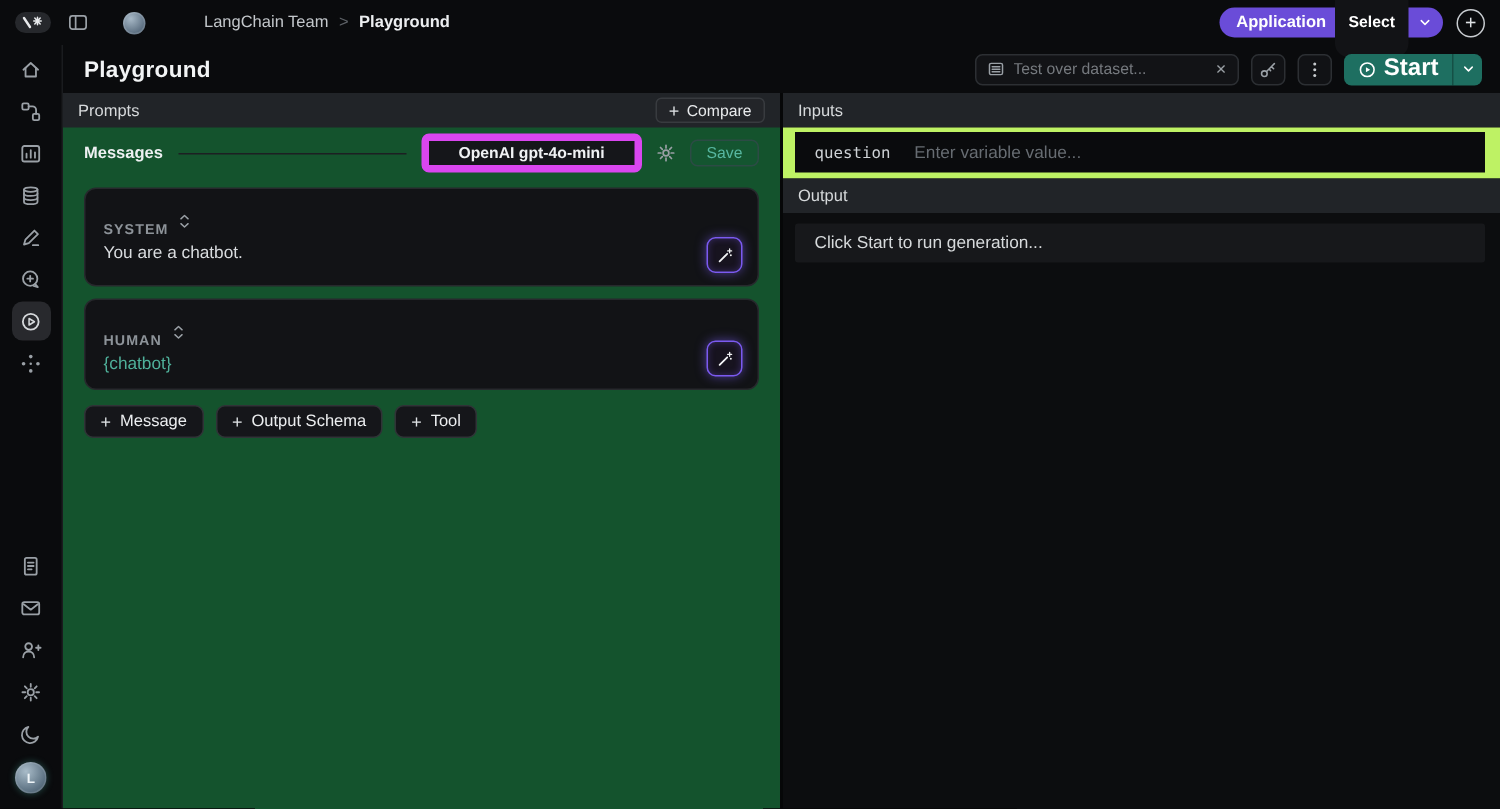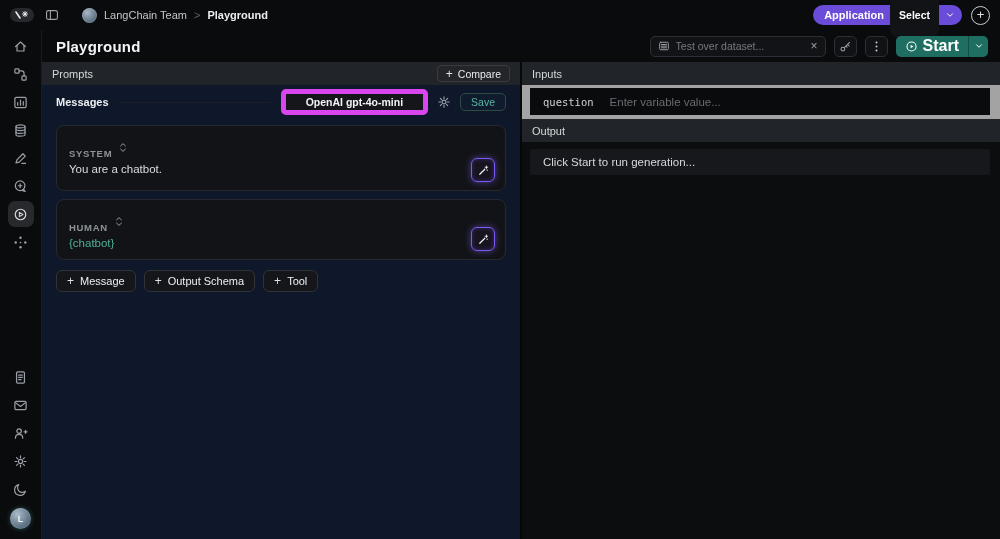--- a/index.html
+++ b/index.html
@@ -16,21 +16,21 @@
 
   
   .topbar { height:30px; display:flex; align-items:center; padding:0 10px; gap:9px; }
   .logo-pill { width:24px; height:14px; background:#26282c; border-radius:7px;
                display:flex; align-items:center; justify-content:center; }
   .icon-btn { width:18px; height:18px; display:flex; align-items:center; justify-content:center; }
   .breadcrumb { display:flex; align-items:center; gap:7px; margin-left:12px; font-size:11px; }
   .avatar-sm { width:15px; height:15px; border-radius:50%;
                background:radial-gradient(circle at 35% 30%, #a7b8c6, #5b6e80 70%, #41525f);
                box-shadow:inset 0 0 0 1px rgba(255,255,255,.15); }
-  .crumb-team { color:#c3c7cb; }
+  .crumb-team { color:#c3c7cb;margin-left:32px; }
   .crumb-sep { color:#5d6166; font-size:11px; }
   .crumb-current { color:#eceef0; font-weight:600; }
   .topbar-right { margin-left:auto; display:flex; align-items:center; gap:9px; }
   .app-pill { height:20px; background:#6a4cd8; border-radius:10px; display:flex; align-items:center;
               gap:6px; padding:0 7px 0 11px; font-size:11px; font-weight:600; color:#fff; }
   .select-pill { background:#121316; border-radius:9px; padding:17px 9px; font-size:10.5px; font-weight:600; }
   .circle-plus { width:19px; height:19px; border:1.4px solid #c9cdd1; border-radius:50%;
                  display:flex; align-items:center; justify-content:center;
                  font-size:13px; line-height:1; color:#dfe2e5; padding-bottom:1px; }
 
@@ -65,21 +65,21 @@
               display:flex; align-items:center; justify-content:center; background:#111215; }
   .start-split { display:flex; height:21px; border-radius:5px; overflow:hidden; background:#1e6f61; }
   .start-main { display:flex; align-items:center; gap:5px; padding:0 9px; color:#fff;
                 font-size:16px; font-weight:600; }
   .start-chev { width:20px; display:flex; align-items:center; justify-content:center;
                 border-left:1px solid rgba(0,0,0,.28); }
 
   
   .panels { flex:1; display:flex; gap:2px; background:#060708; min-height:0; }
   .panel { display:flex; flex-direction:column; min-width:0; }
-  .panel-left { width:478px; background:#0f172a; flex-shrink:0; }
+  .panel-left { width:478px; background:#14532d; flex-shrink:0; }
   .panel-right { flex:1; background:#0c0d0f; }
   .panel-header { height:23px; background:#212428; display:flex; align-items:center;
                   justify-content:space-between; padding:0 10px; flex-shrink:0; }
   .panel-header .ph-title { font-size:11px; color:#d6d9db; font-weight:500; }
   .compare-btn { display:flex; align-items:center; gap:5px; background:#232529; border:1px solid #383b3f;
                  border-radius:4px; padding:1.5px 8px; font-size:10.5px; color:#e8eaec; }
 
   
   .prompts-body { padding:0 14px; overflow:hidden; }
   .messages-row { height:30px; display:flex; align-items:center; margin-top:2px; }
@@ -103,21 +103,21 @@
   .wand-btn { position:absolute; right:10px; bottom:8px; width:24px; height:24px; border-radius:6px;
               background:#17131f; border:1px solid #7b5af0; display:flex; align-items:center; justify-content:center;
               box-shadow:0 0 7px rgba(128,97,255,.55), inset 0 0 5px rgba(128,97,255,.3); }
 
   .add-row { display:flex; gap:8px; margin-top:10px; }
   .add-btn { display:flex; align-items:center; gap:6px; background:#15161a; border:1px solid #303337;
              border-radius:6px; padding:4px 10px; font-size:11px; color:#eceef0; }
   .plus-glyph { font-size:12px; line-height:1; color:#dfe2e5; }
 
   
-  .inputs-band { background:#a3a3a3; padding:3px 10px 4px 8px; }
+  .inputs-band { background:#bef264; padding:3px 10px 4px 8px; }
   .var-row { background:#0a0b0d; height:27px; display:flex; align-items:center; padding:0 13px; gap:16px; }
   .var-name { font-family:"DejaVu Sans Mono", monospace; font-size:10.5px; color:#ced2d6; }
   .var-row input { flex:1; min-width:0; background:transparent; border:none; outline:none;
                    color:#e4e6e8; font-size:11.5px; font-family:"Liberation Sans",sans-serif; }
   .var-row input::placeholder { color:#676c72; }
   .output-band { padding:7px 10px 0 8px; flex:1; }
   .output-row { background:#17181b; height:26px; display:flex; align-items:center; padding:0 13px;
                 font-size:11.5px; color:#d7dadc; border-radius:2px; }
 </style>
 </head>

